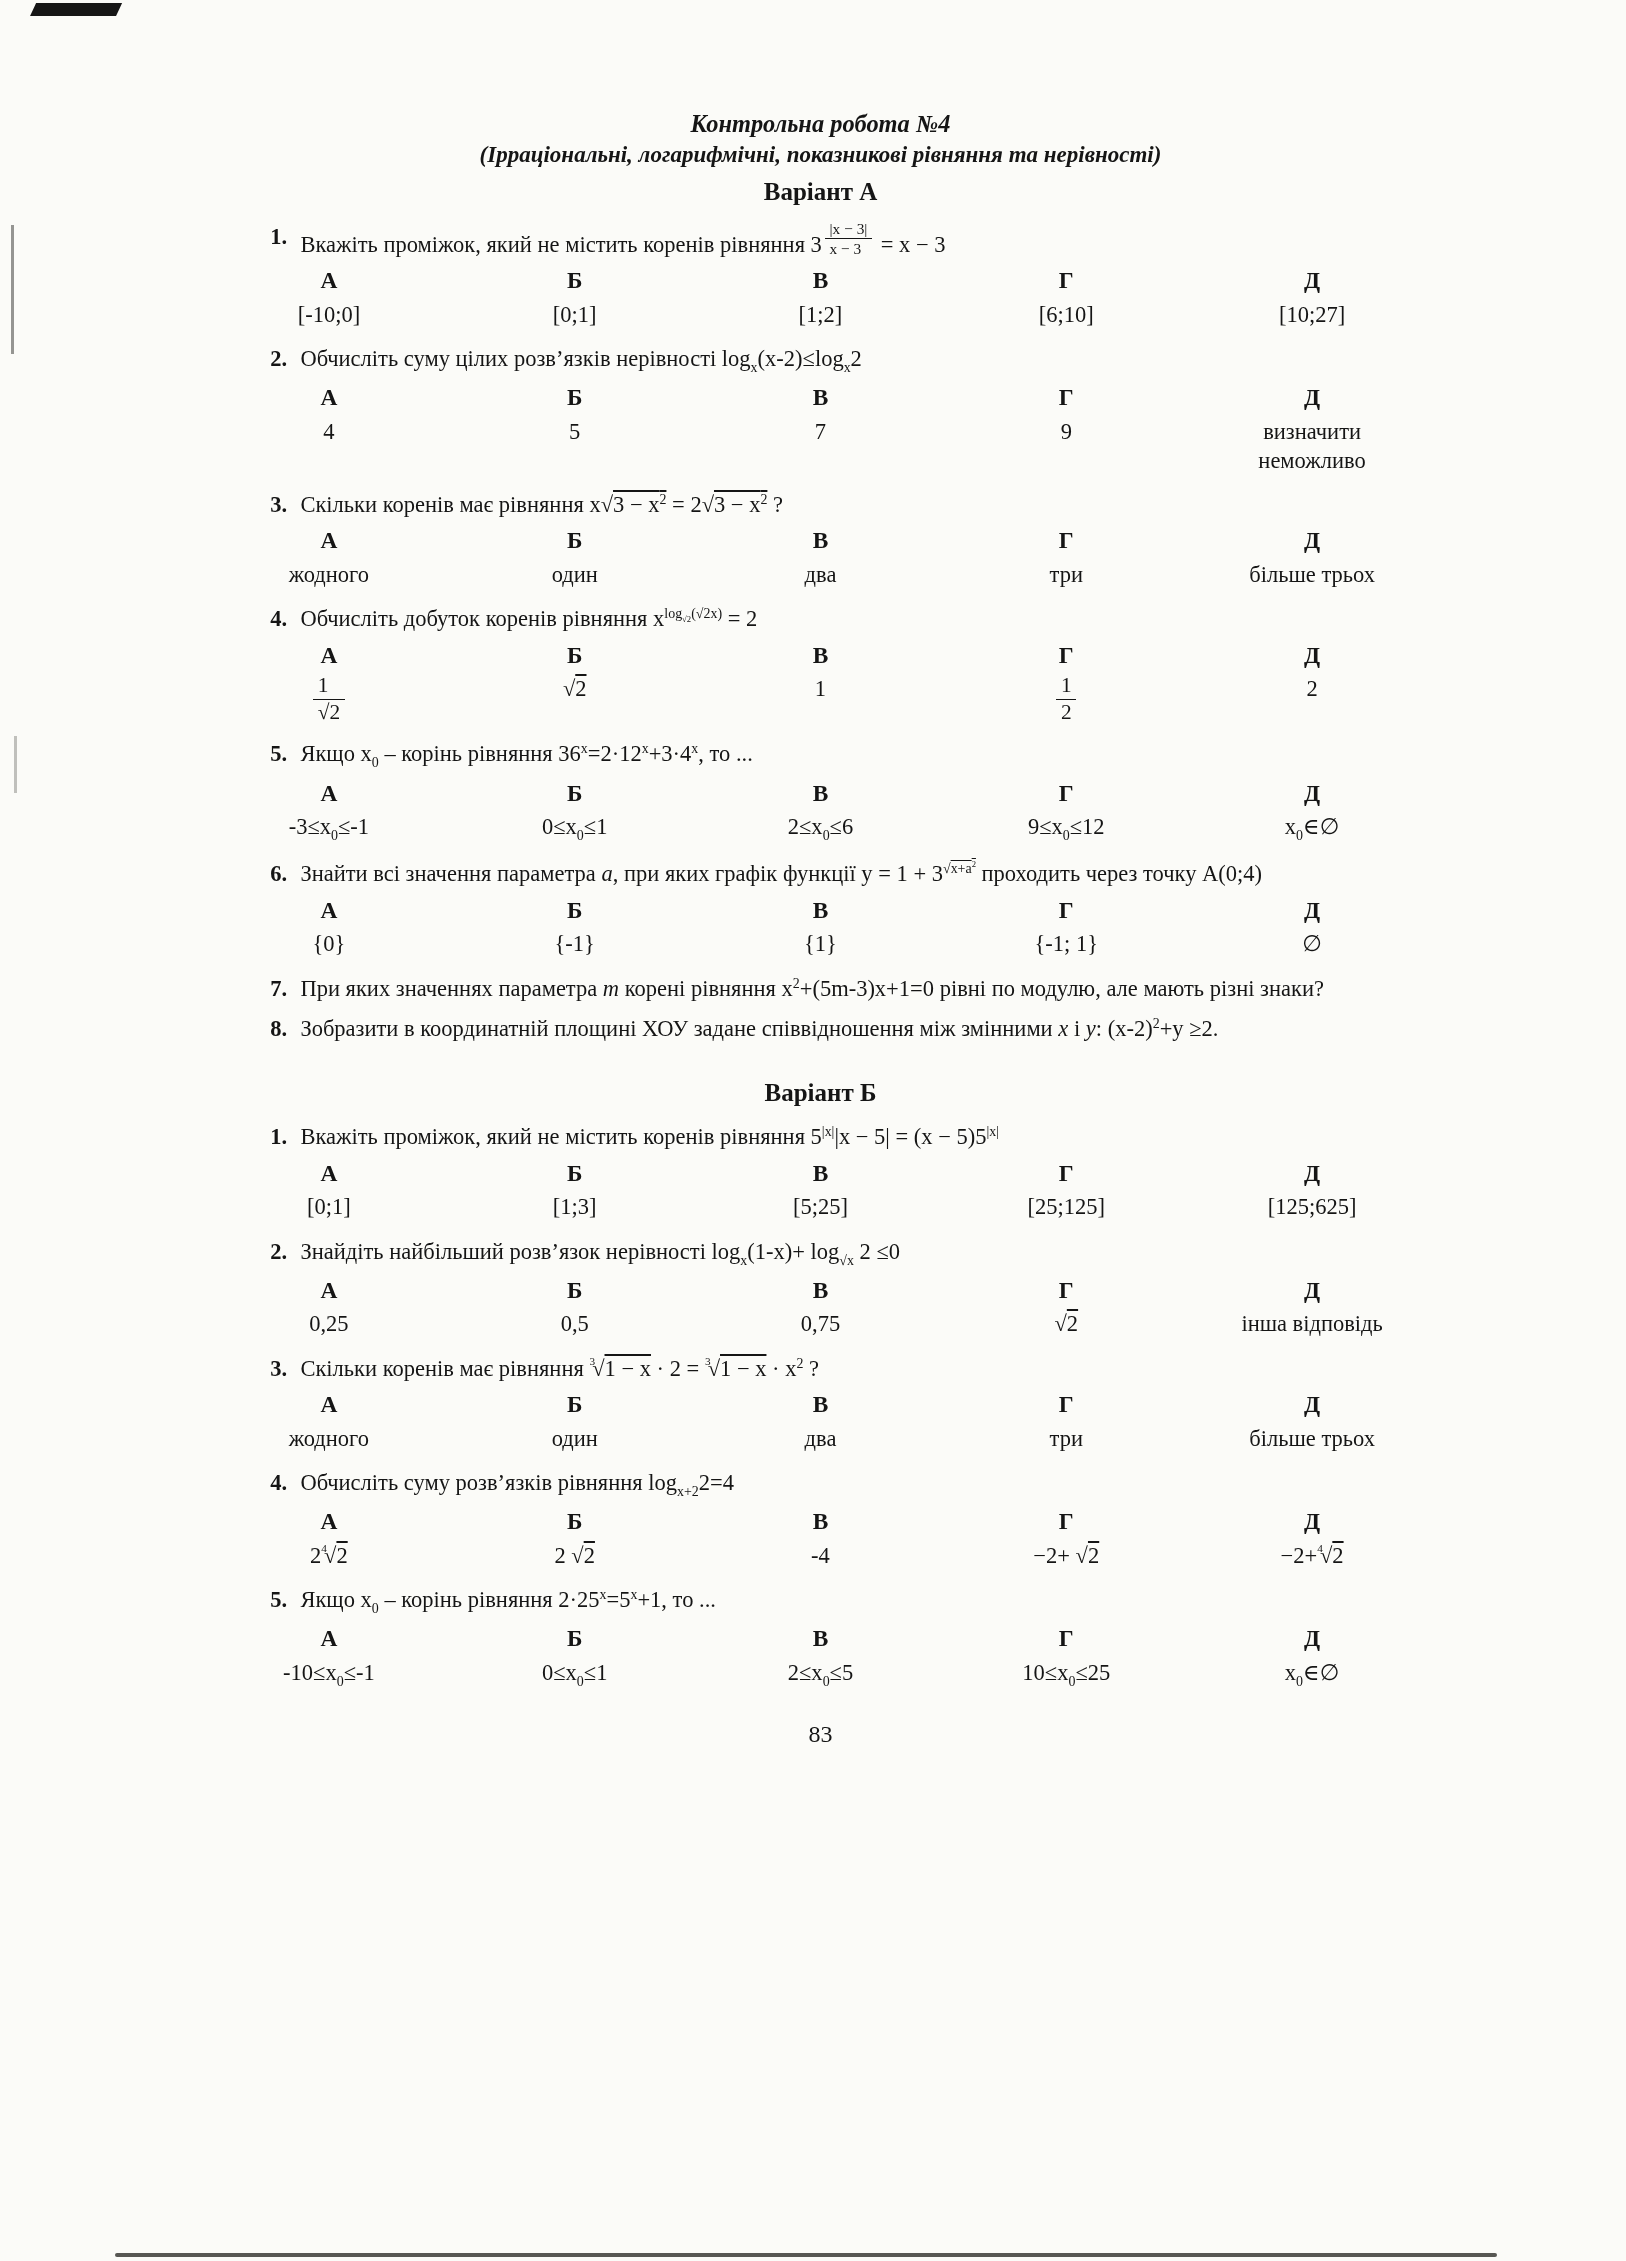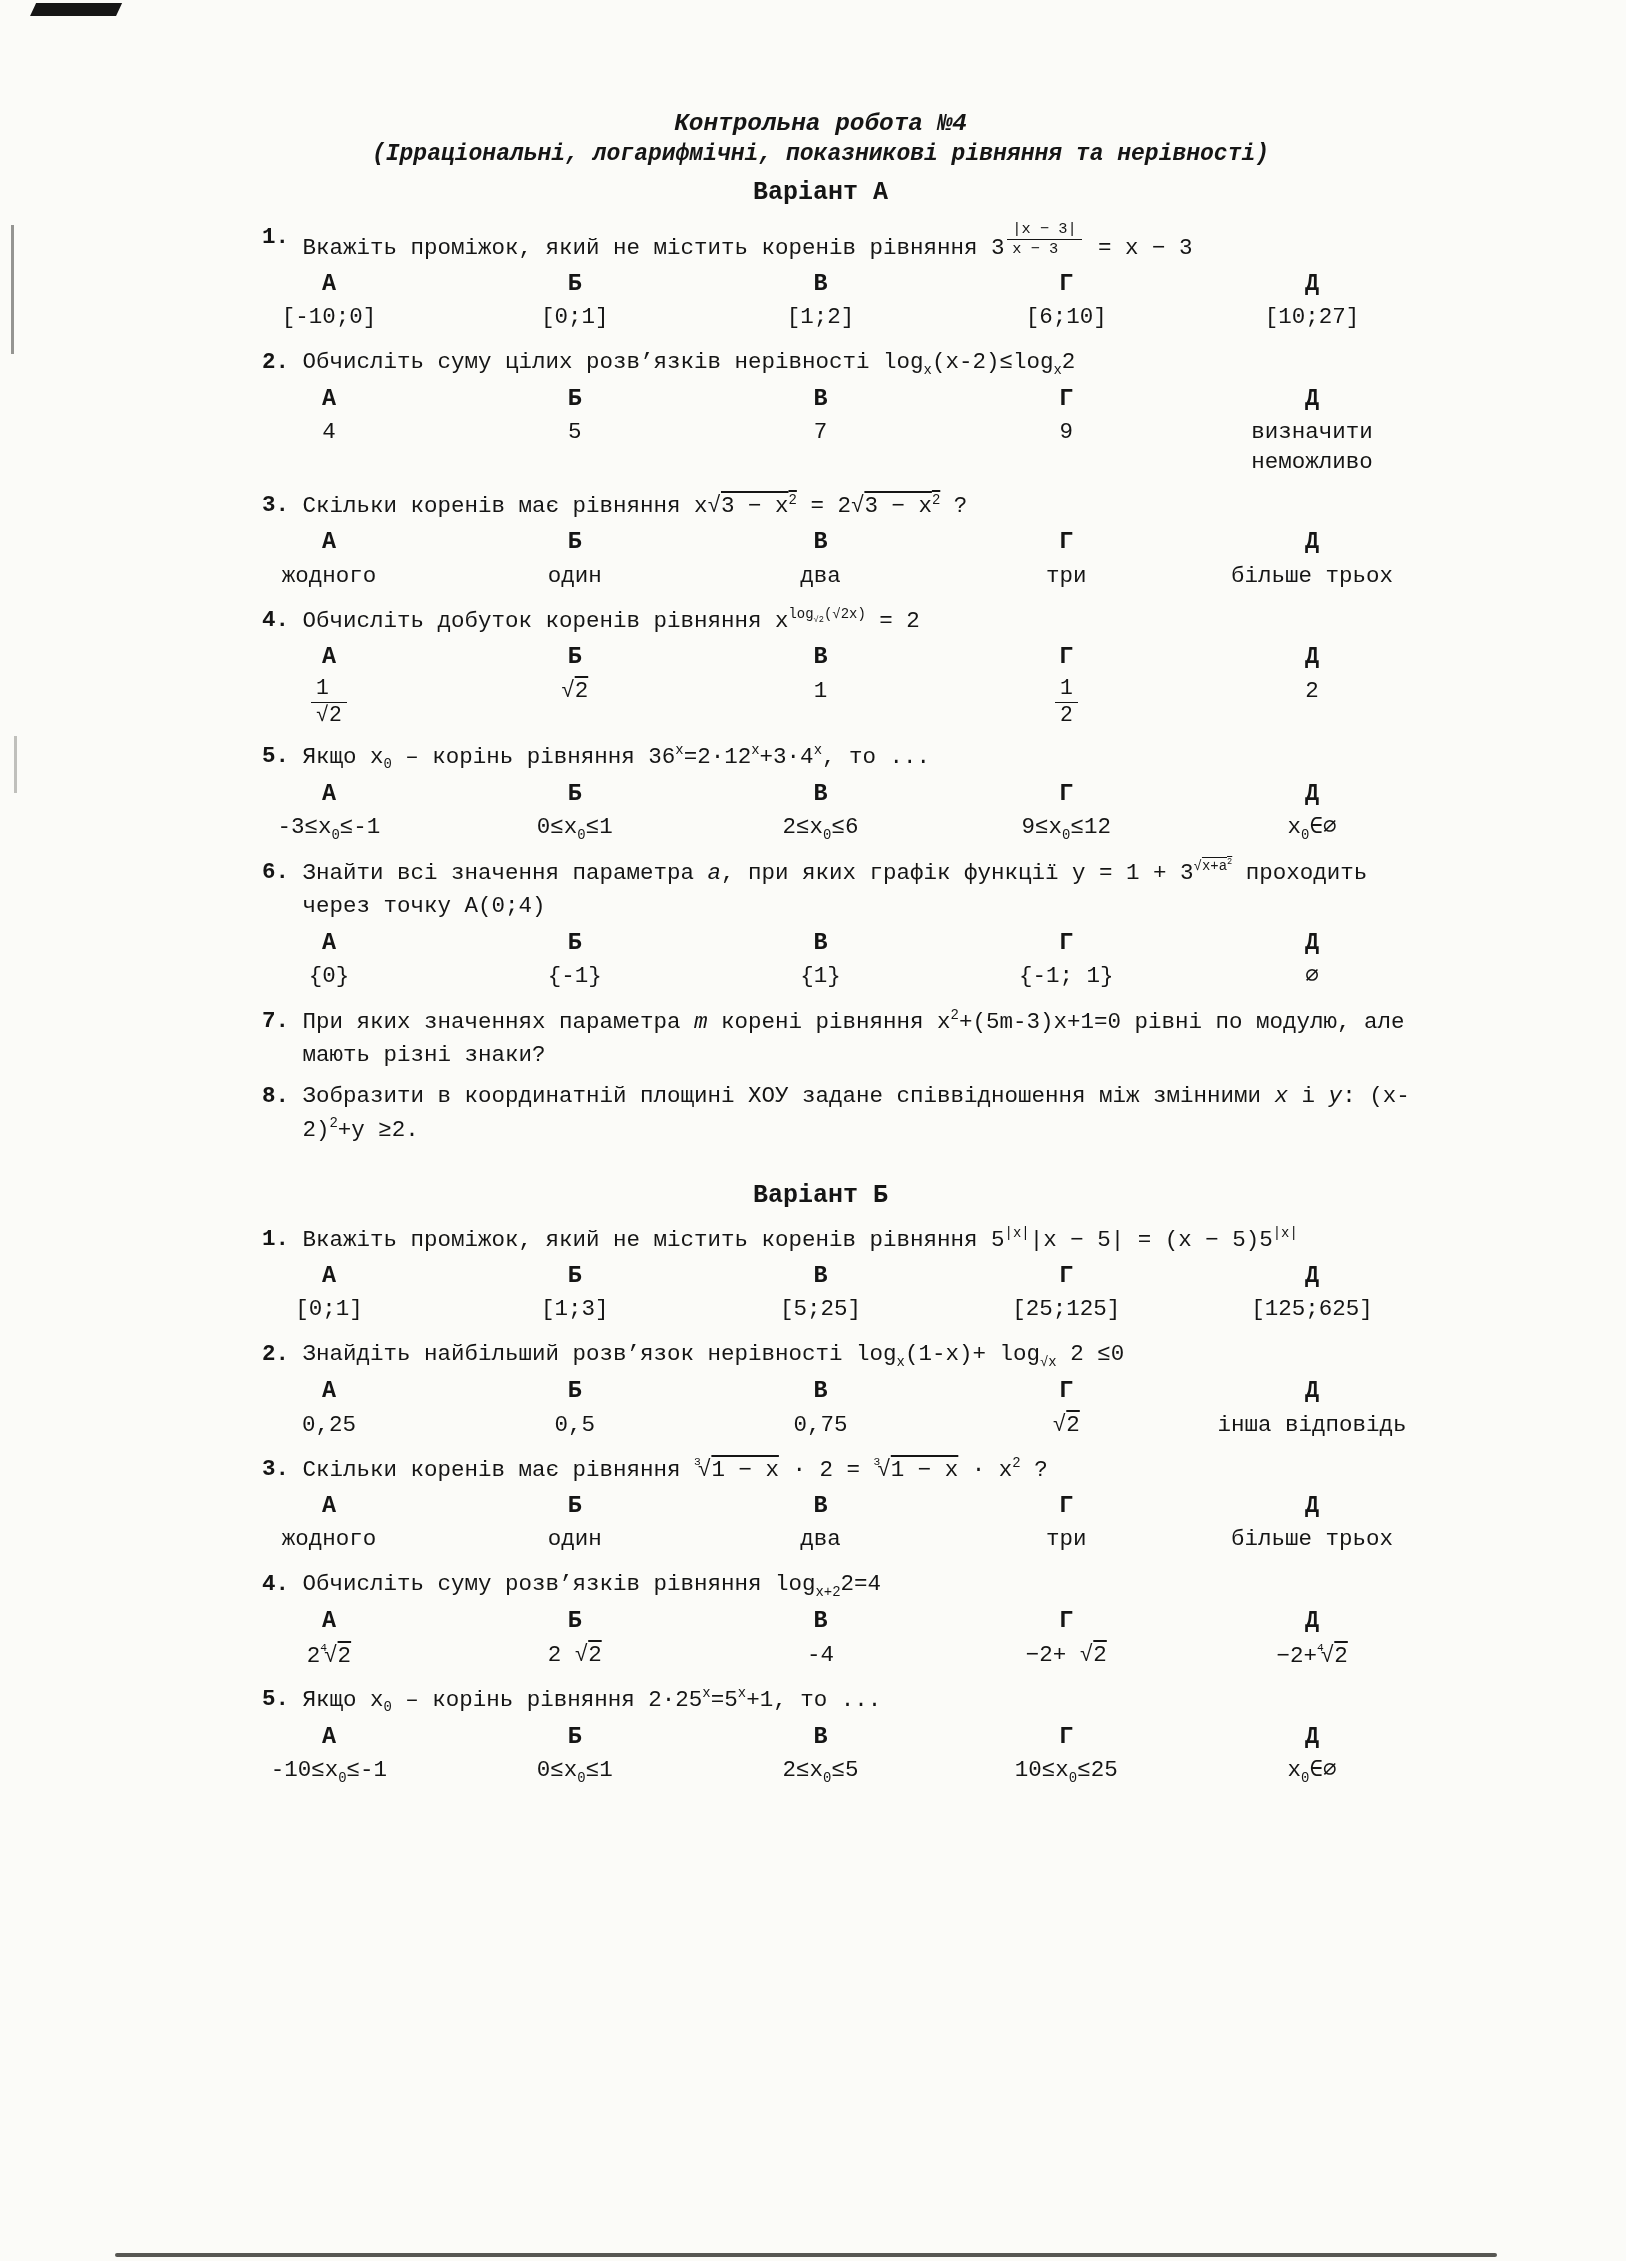--- a/index.html
+++ b/index.html
@@ -9,21 +9,20 @@
     background: #e9e9e6;
     font-family: "Liberation Serif", "DejaVu Serif", serif;
   }
   .page {
     position: relative;
     width: 1626px;
     height: 2261px;
     background: #fbfbf8;
     color: #151515;
     overflow: hidden;
-    font-family: Liberation Mono, monospace;
   }
   
   .artifact-top {
     position: absolute; left: 33px; top: 2.9px;
     width: 86px; height: 13.4px;
     background: #161616; transform: skewX(-25deg);
   }
   .artifact-left {
     position: absolute; left: 10.5px; top: 225px;
     width: 3.3px; height: 129px; background: #6a6a66; opacity: .7;
@@ -440,15 +439,16 @@
               <div class="ans-val">10≤x<sub>0</sub>≤25</div>
             </div>
             <div class="ans-col">
               <div class="ans-letter">Д</div>
               <div class="ans-val">x<sub>0</sub>∈∅</div>
             </div>
           </div>
   </div>
 </div>
 
+    <div class="page-number">83</div>
   </div>
 </div>
 
 
 </body></html>

